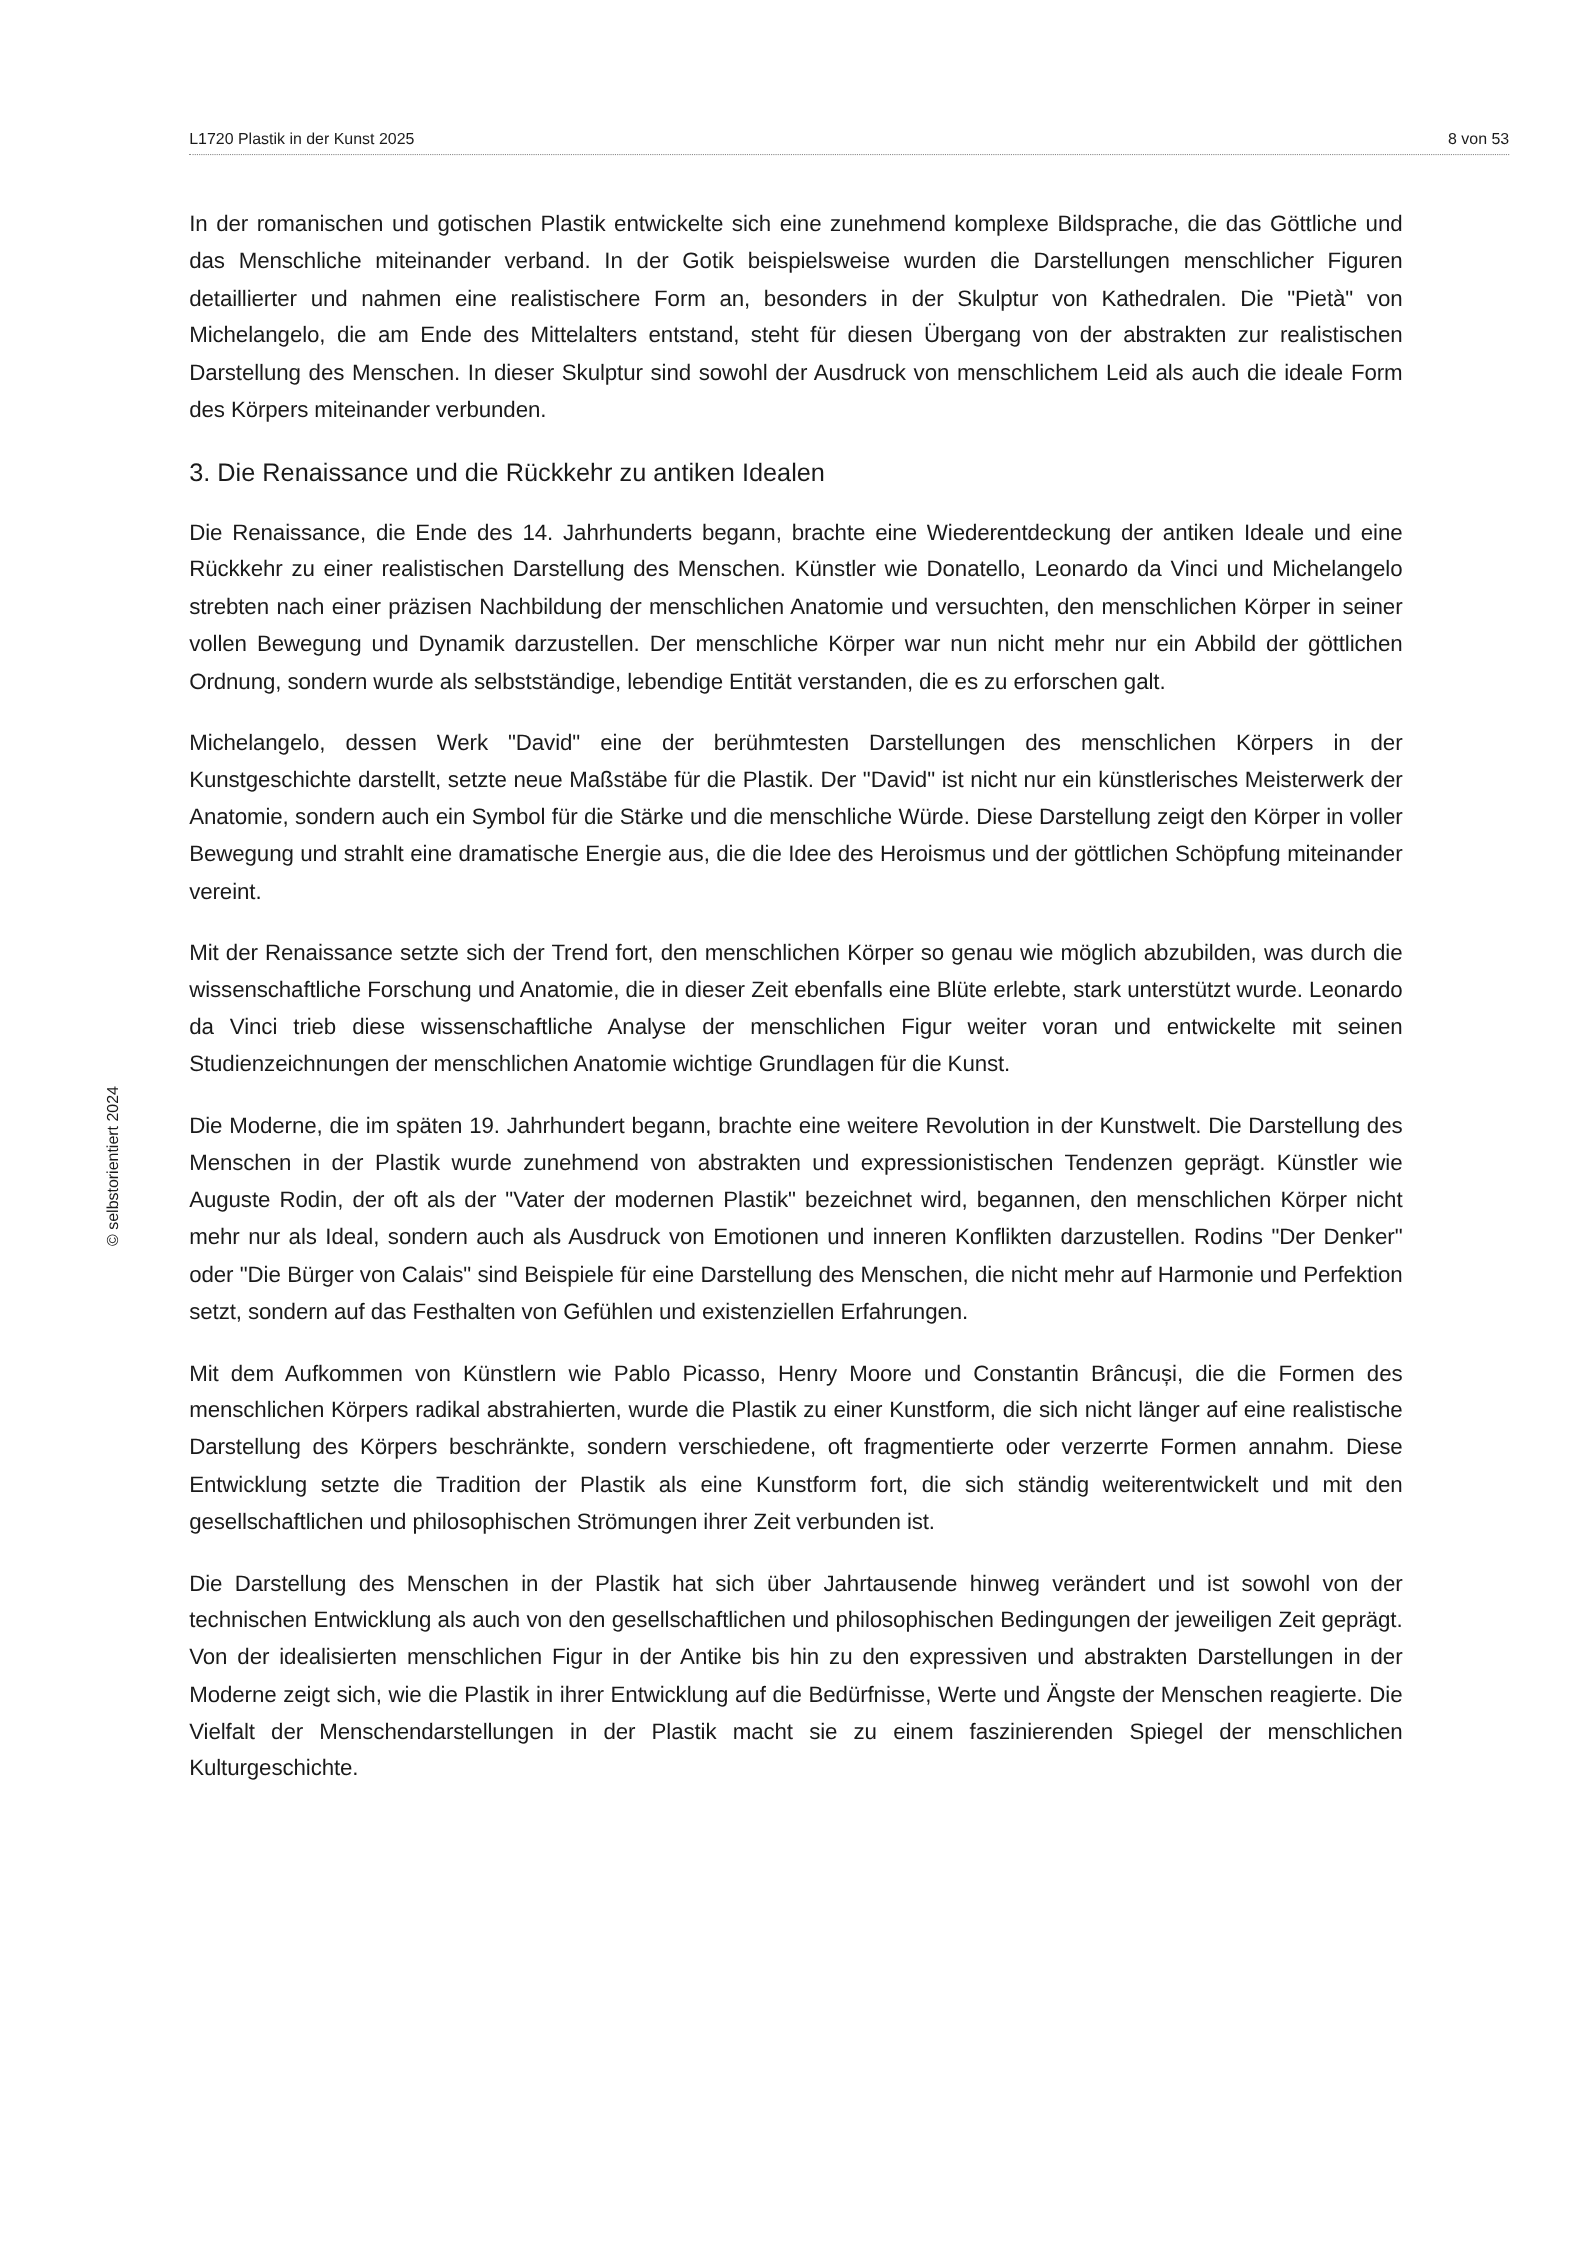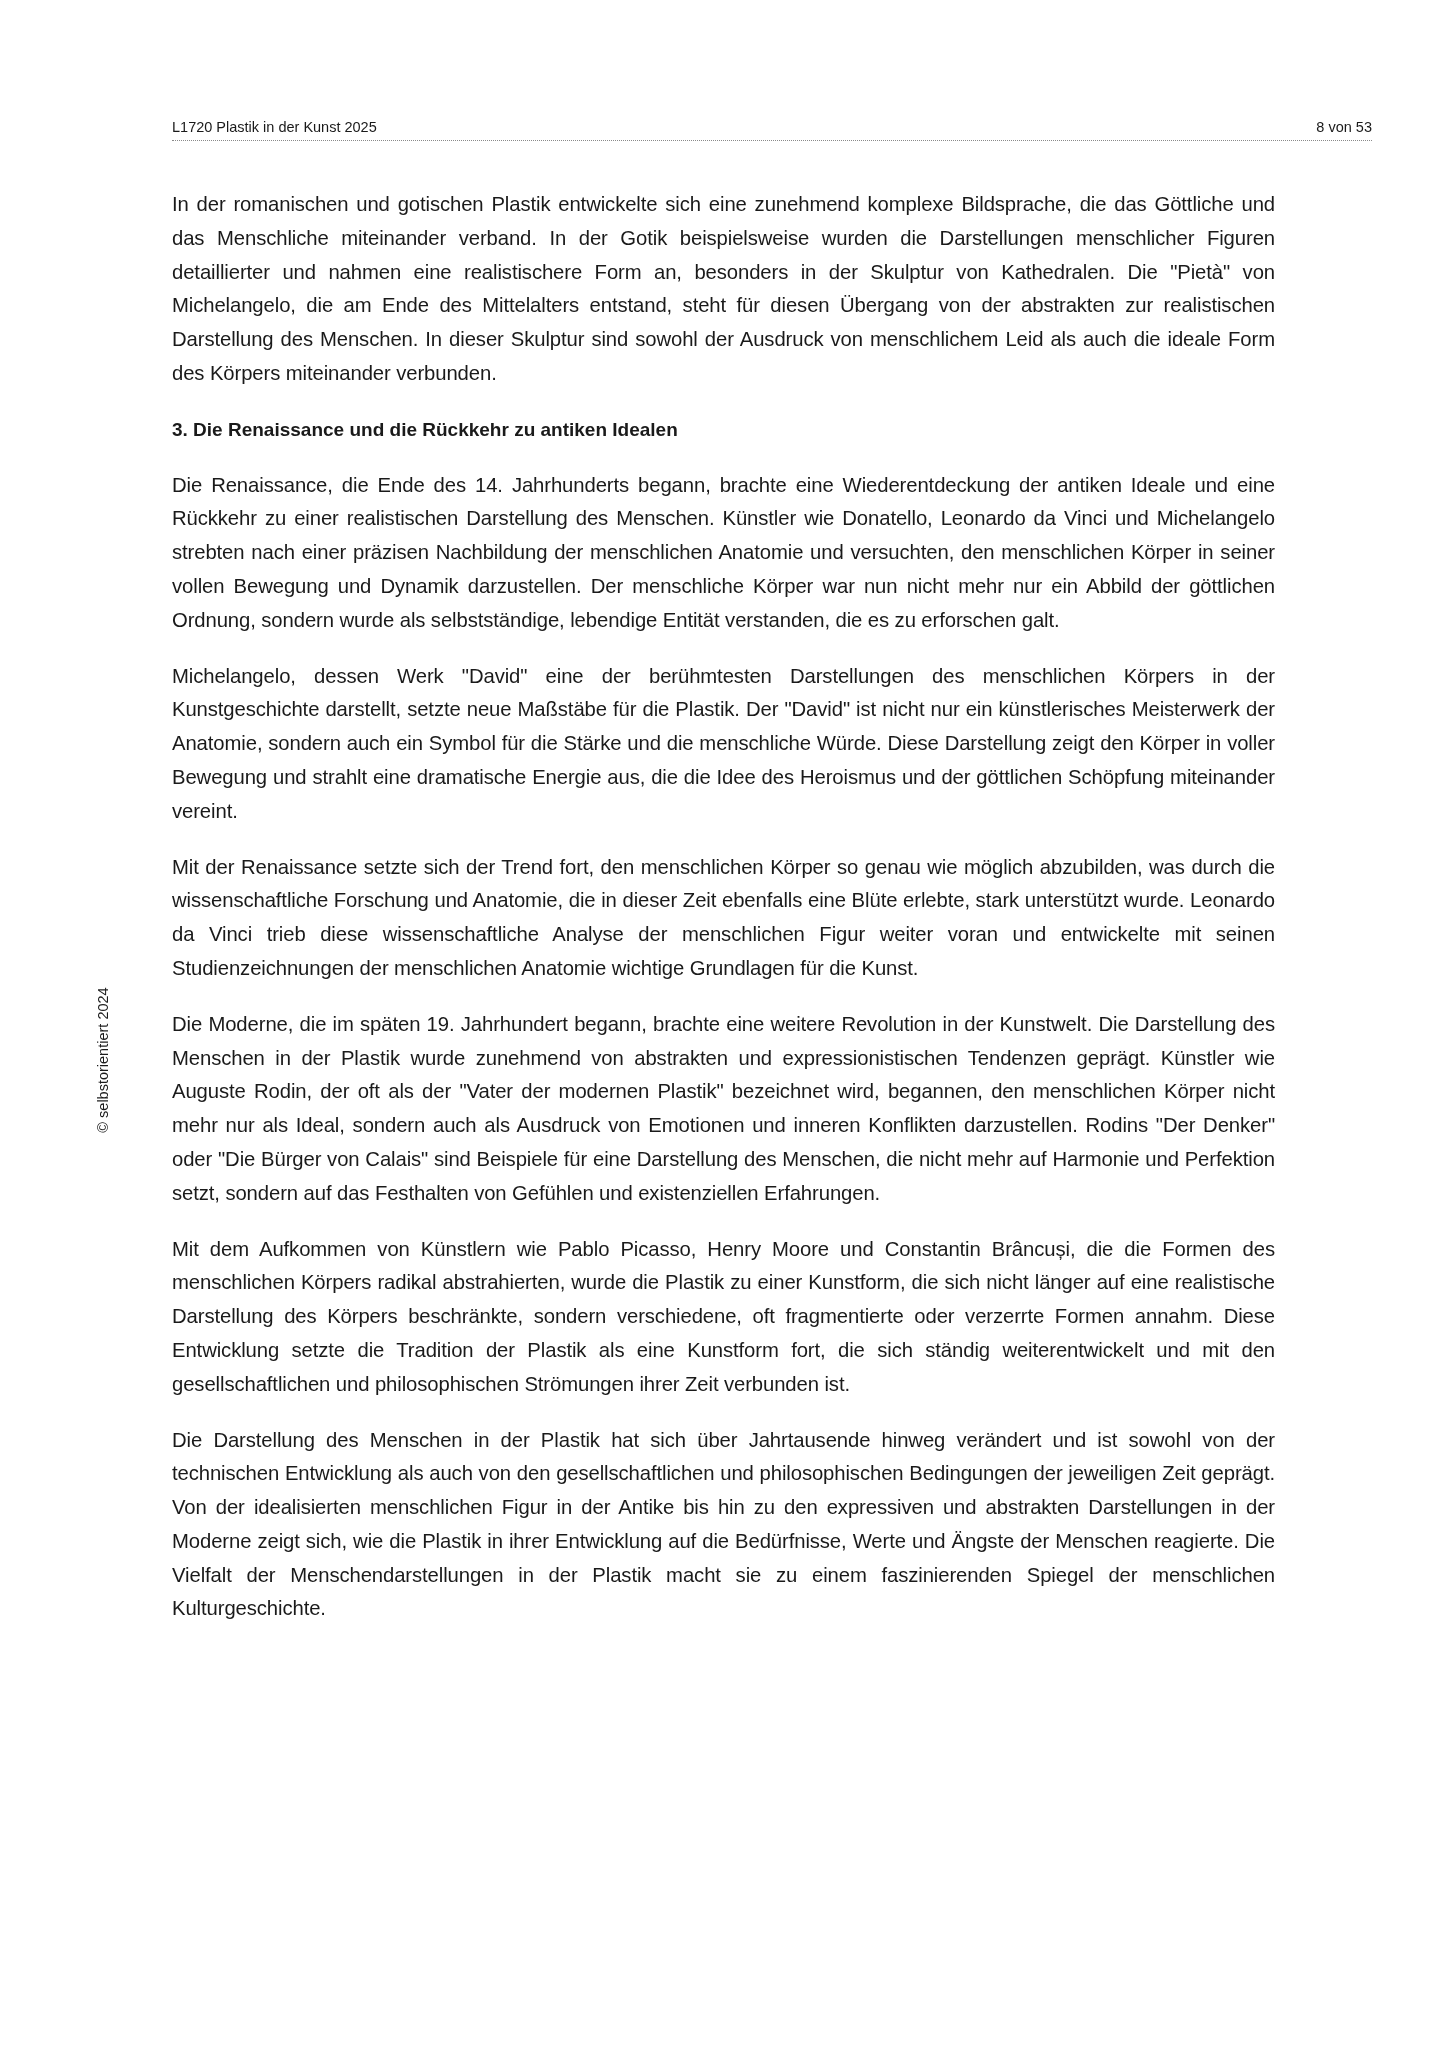--- a/index.html
+++ b/index.html
@@ -54,23 +54,23 @@
       width: 1103px;
     }
     .para {
       font-size: 20.3px;
       line-height: 33.8px;
       text-align: justify;
       margin: 0 0 22px 0;
       letter-spacing: -0.1px;
     }
     .heading {
-      font-size: 19px;
+      font-size: 23px;
       line-height: 33.8px;
-      font-weight: bold;
+      font-weight: normal;
       margin: 0 0 22px 0;
     }
   </style>
 </head>
 <body>
 
 <div class="page-header">
   <span>L1720 Plastik in der Kunst 2025</span>
   <span>8 von 53</span>
 </div>

